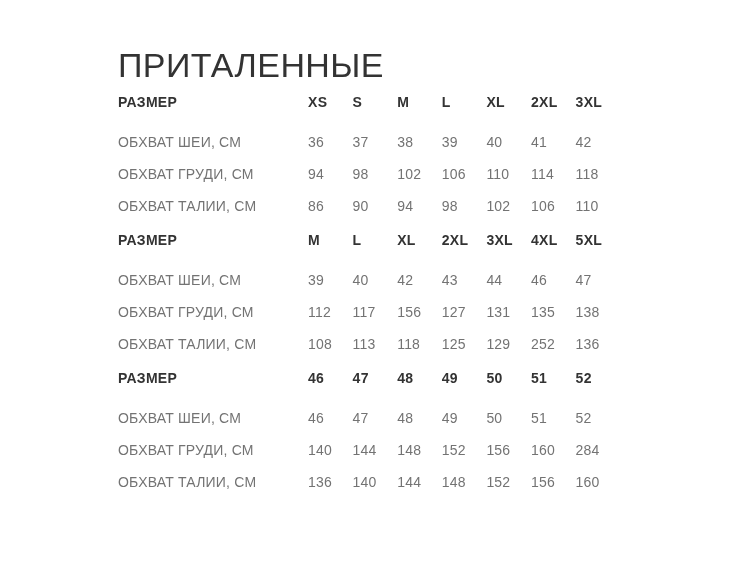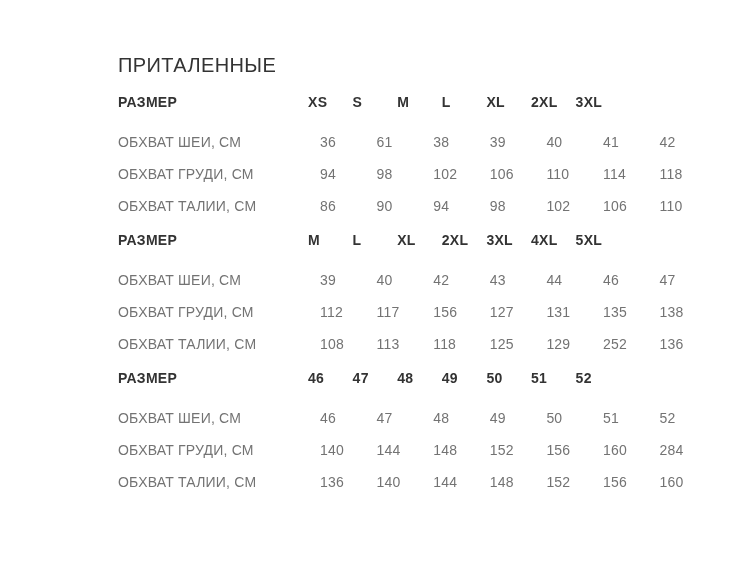--- a/index.html
+++ b/index.html
@@ -16,21 +16,21 @@
   }
   .size-chart {
     position: absolute;
     left: 118px;
     top: 52px;
   }
   section.size-table {
     margin: 0 0 14px 0;
   }
   h2.section-title {
-    font-size: 20px;
+    font-size: 34px;
     line-height: 26px;
     font-weight: 400;
     color: var(--heading, #333333);
     letter-spacing: 0.4px;
     margin: 0 0 14px 0;
   }
   .trow {
     display: grid;
     grid-template-columns: 190px repeat(7, 44.6px);
     align-items: center;
@@ -40,21 +40,20 @@
     height: 20px;
     line-height: 20px;
     font-size: 14px;
     white-space: nowrap;
   }
   .header-row {
     margin-bottom: 20px;
   }
   .data-row {
     margin-bottom: 12px;
-    gap: 12px;
   }
   .hdr {
     color: var(--header-text, #333333);
     font-weight: 700;
     letter-spacing: 0.3px;
   }
   .val {
     color: var(--data-text, #737373);
     font-weight: 400;
     letter-spacing: 0.2px;
@@ -73,21 +72,21 @@
       <span class="hdr">S</span>
       <span class="hdr">M</span>
       <span class="hdr">L</span>
       <span class="hdr">XL</span>
       <span class="hdr">2XL</span>
       <span class="hdr">3XL</span>
     </div>
     <div class="trow data-row">
       <span class="val">ОБХВАТ ШЕИ, СМ</span>
       <span class="val">36</span>
-      <span class="val">61</span>
+      <span class="val">37</span>
       <span class="val">38</span>
       <span class="val">39</span>
       <span class="val">40</span>
       <span class="val">41</span>
       <span class="val">42</span>
     </div>
     <div class="trow data-row">
       <span class="val">ОБХВАТ ГРУДИ, СМ</span>
       <span class="val">94</span>
       <span class="val">98</span>

